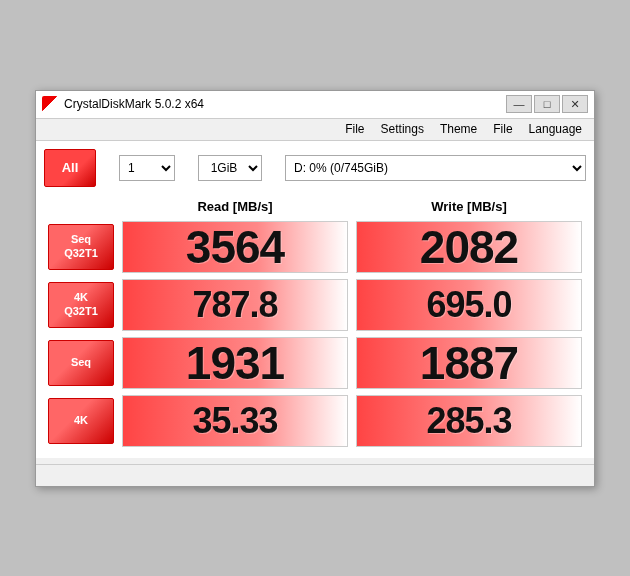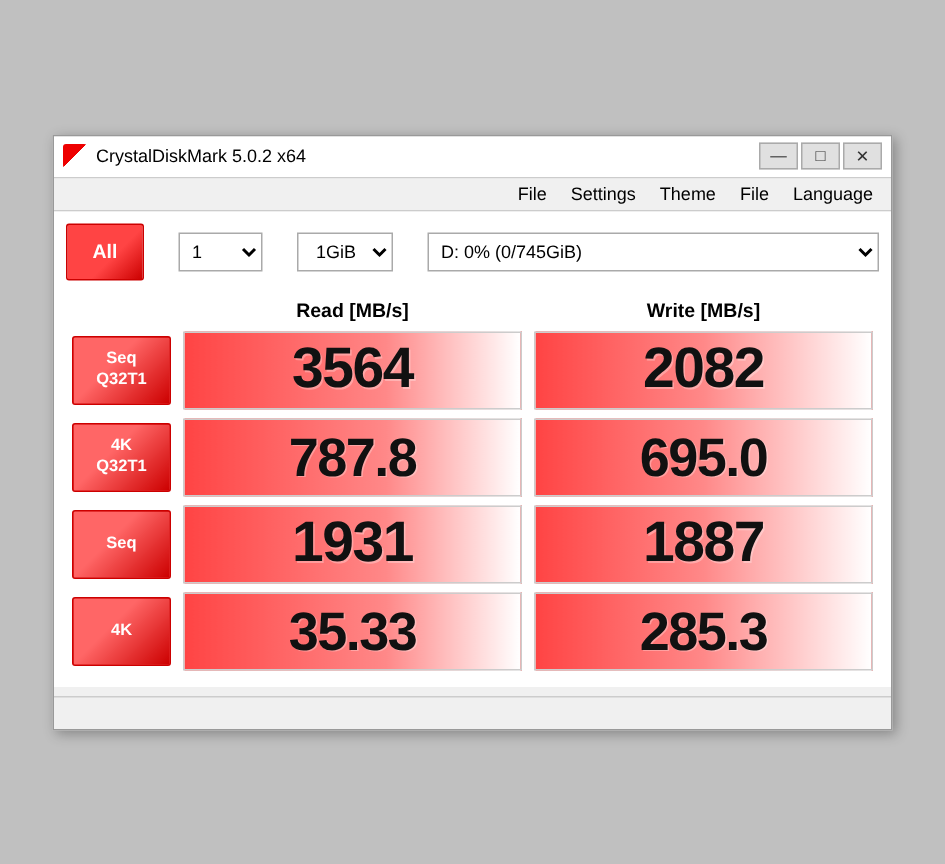--- a/index.html
+++ b/index.html
@@ -154,21 +154,21 @@
       height: 52px;
       display: flex;
       align-items: center;
       justify-content: center;
       min-width: 180px;
     }
     .value-box.write {
       background: linear-gradient(to right, #ff4444 0%, #ff8888 50%, #ffffff 100%);
     }
     .value-number {
-      font-size: 38px;
+      font-size: 46px;
       font-weight: 900;
       color: #111;
       font-family: Arial Black, Arial, sans-serif;
       text-shadow: 1px 1px 0 rgba(255,255,255,0.3);
       letter-spacing: -1px;
     }
     .value-number.small {
       font-size: 36px;
     }
     .status-bar {

